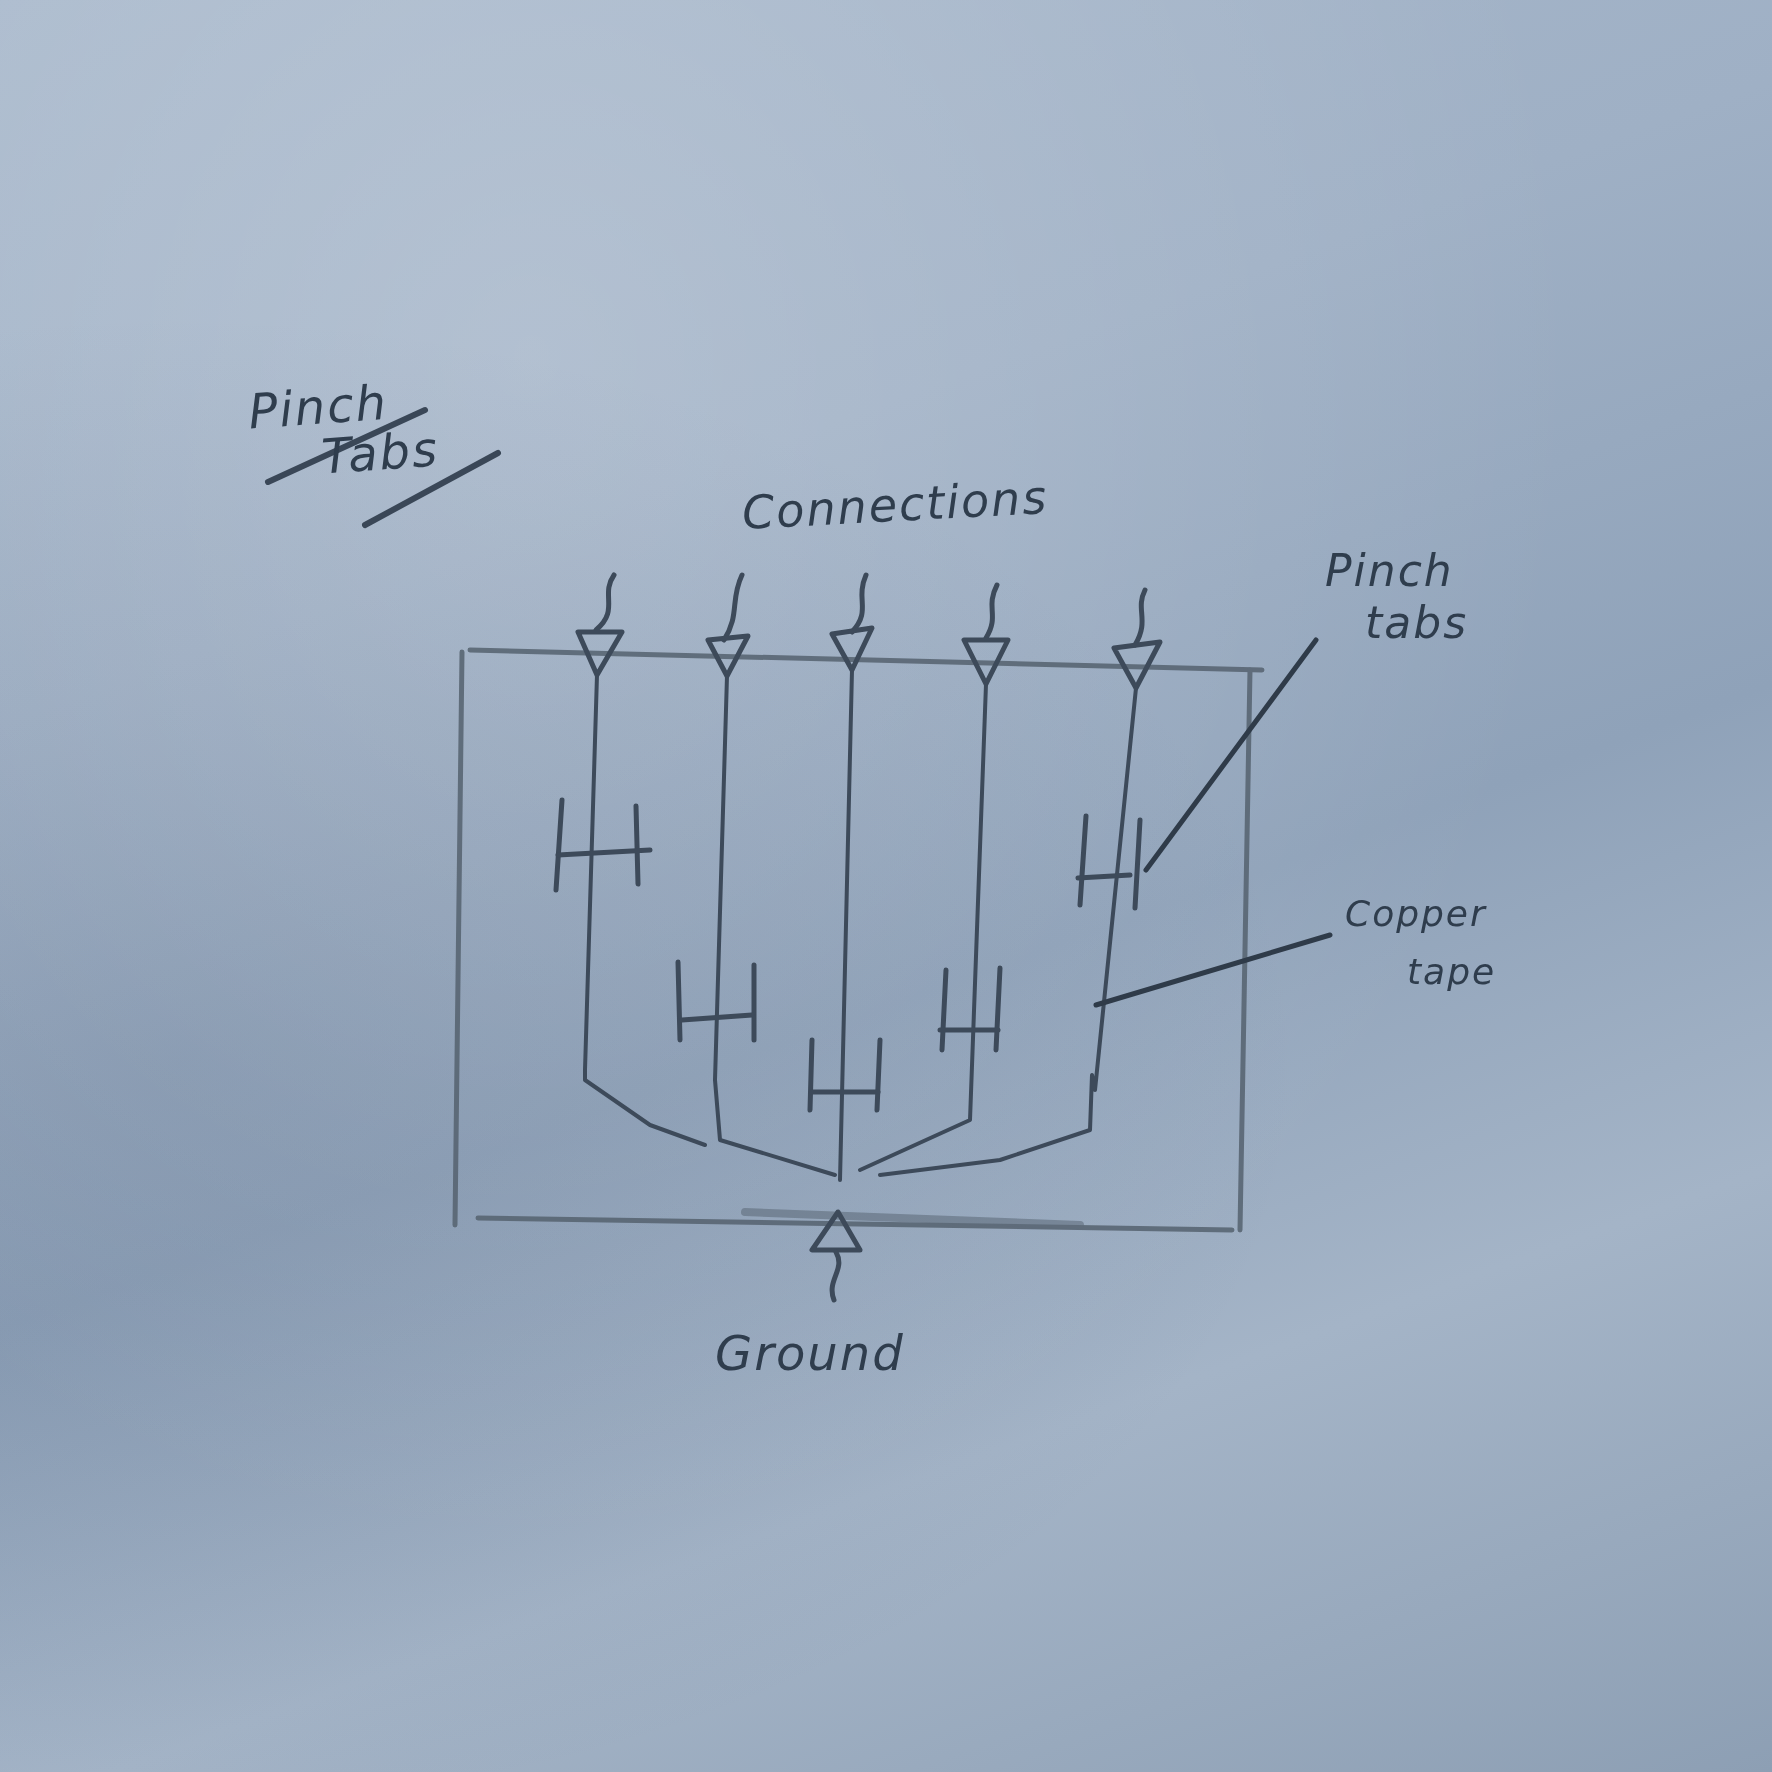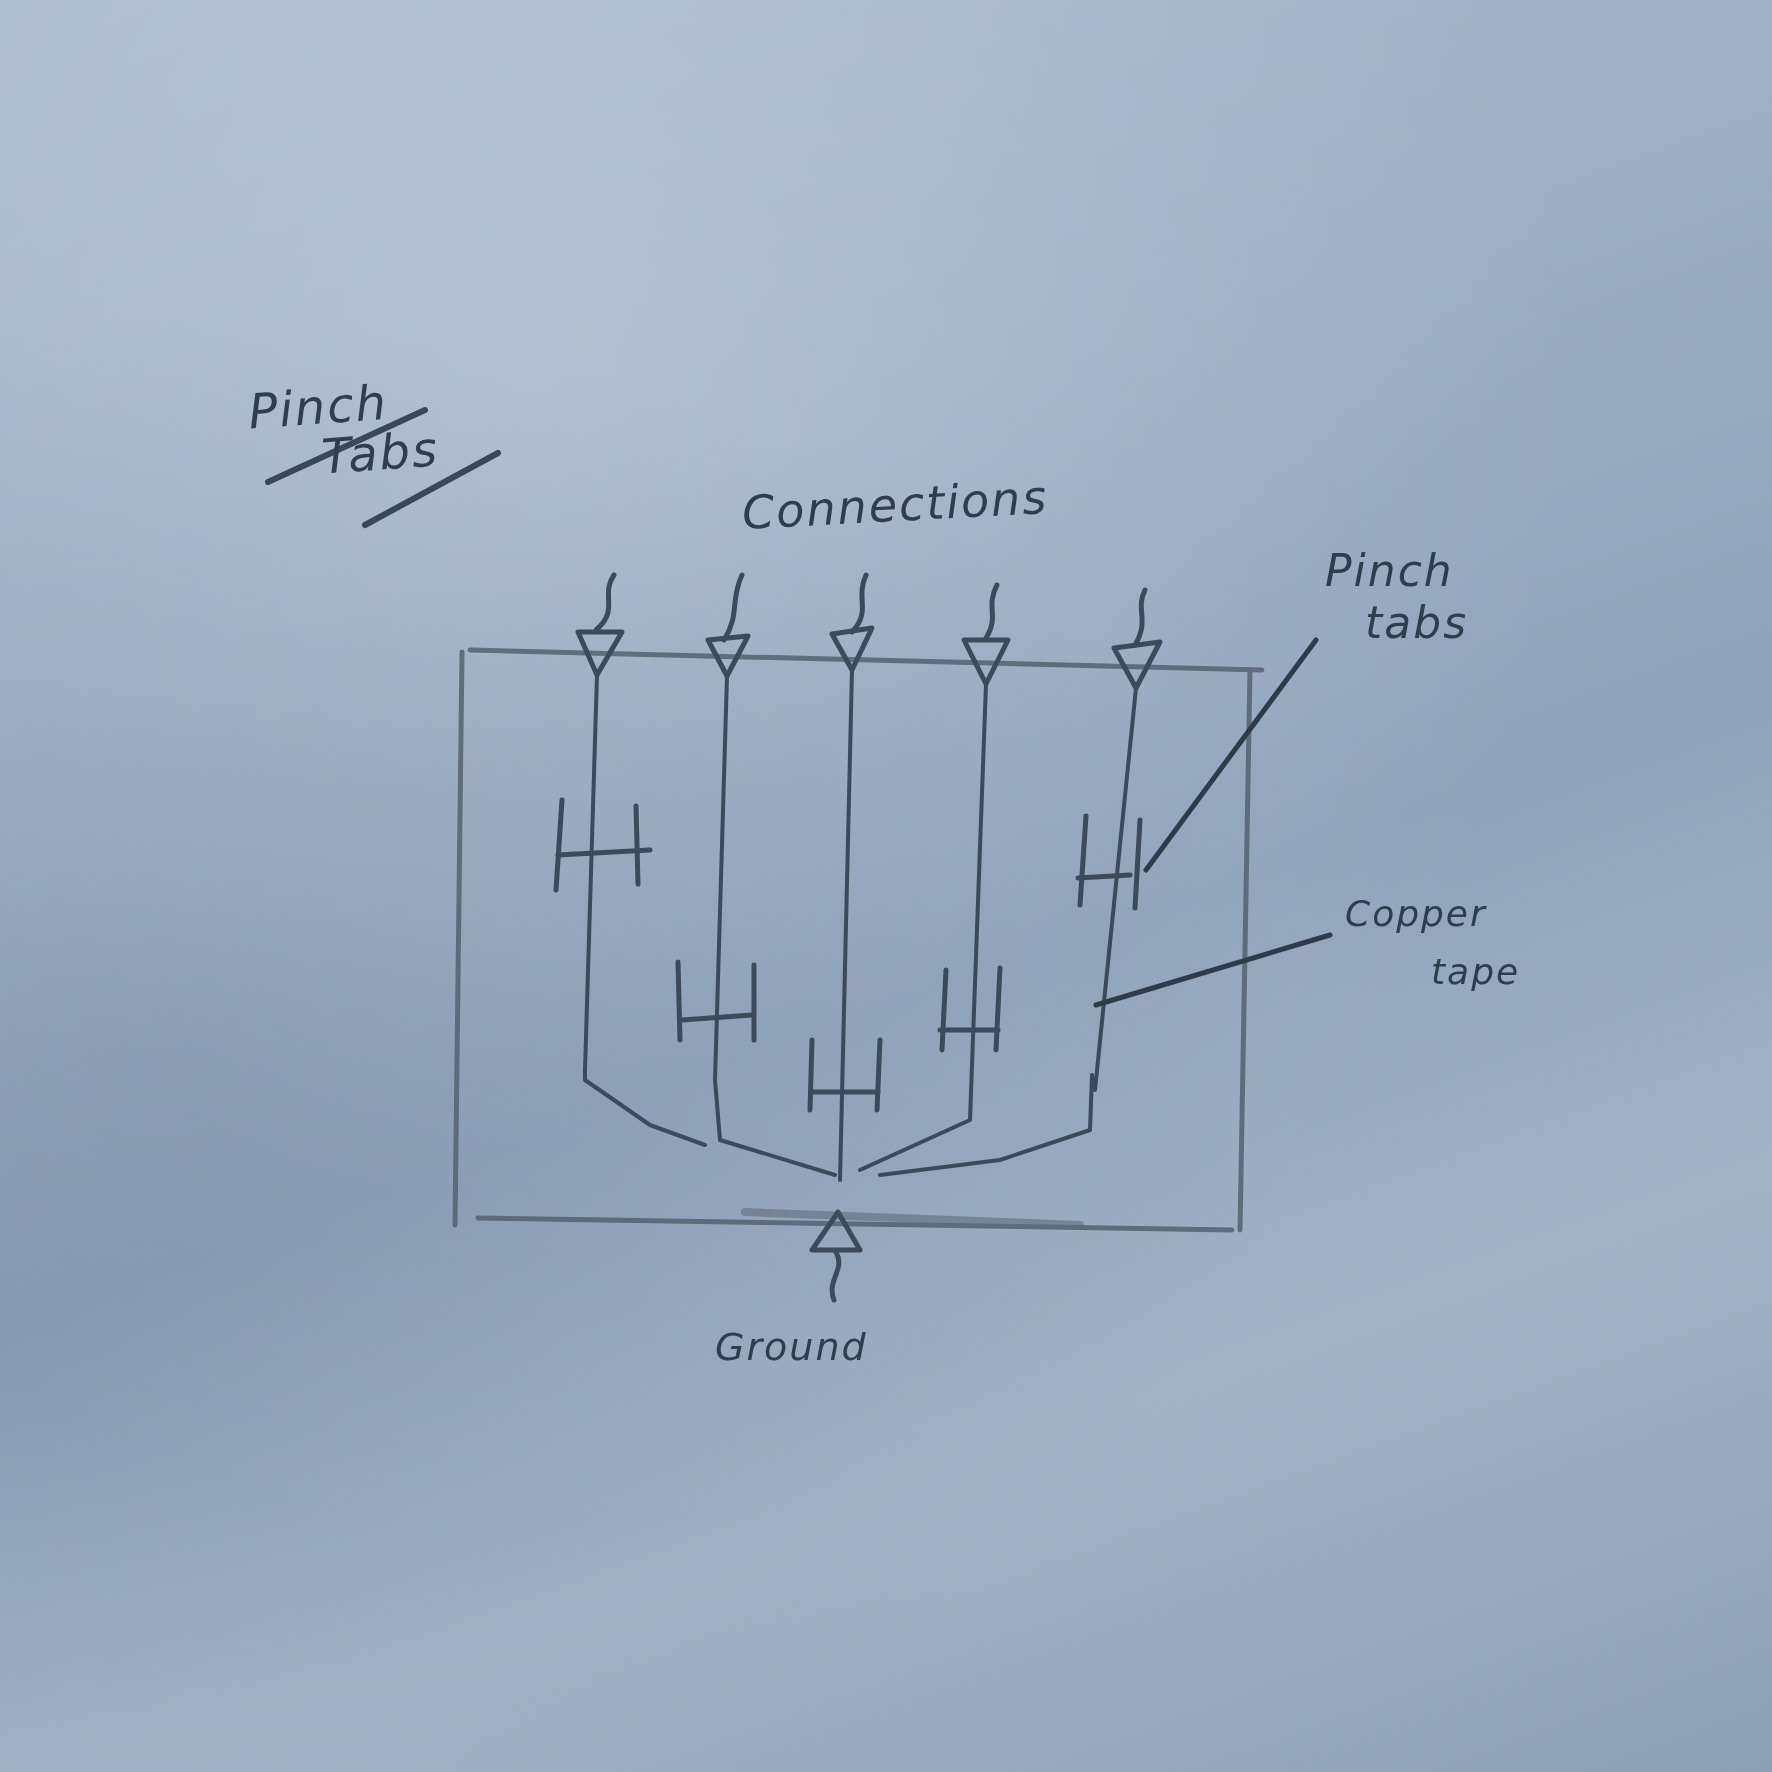--- a/index.html
+++ b/index.html
@@ -22,22 +22,22 @@
     letter-spacing: 2px;
     white-space: nowrap;
   }
   .title { left:250px; top:380px; font-size:48px; transform:rotate(-4deg); line-height:50px; }
   .title span { display:block; }
   .title .l2 { margin-left:70px; }
   .lbl-connections { left:742px; top:478px; font-size:46px; transform:rotate(-3deg); }
   .lbl-pinch { left:1325px; top:545px; font-size:44px; line-height:52px; }
   .lbl-pinch .l2 { display:block; margin-left:40px; }
   .lbl-copper { left:1345px; top:885px; font-size:36px; line-height:58px; }
-  .lbl-copper .l2 { display:block; margin-left:86px;font-style:italic; }
-  .lbl-ground { left:715px; top:1325px; font-size:38px; }
+  .lbl-copper .l2 { display:block; margin-left:62px;font-style:italic; }
+  .lbl-ground { left:715px; top:1325px; font-size:48px; }
 </style>
 </head>
 <body>
 
 <div class="paper-shade"></div>
 
 <svg class="diagram" width="1772" height="1772" viewBox="0 0 1772 1772" fill="none" stroke="#3d4a5a" stroke-linecap="round" stroke-linejoin="round">
 
   <g stroke="#55626f" stroke-width="5" opacity="0.85">
     <path d="M470 650 L1262 670"></path>

